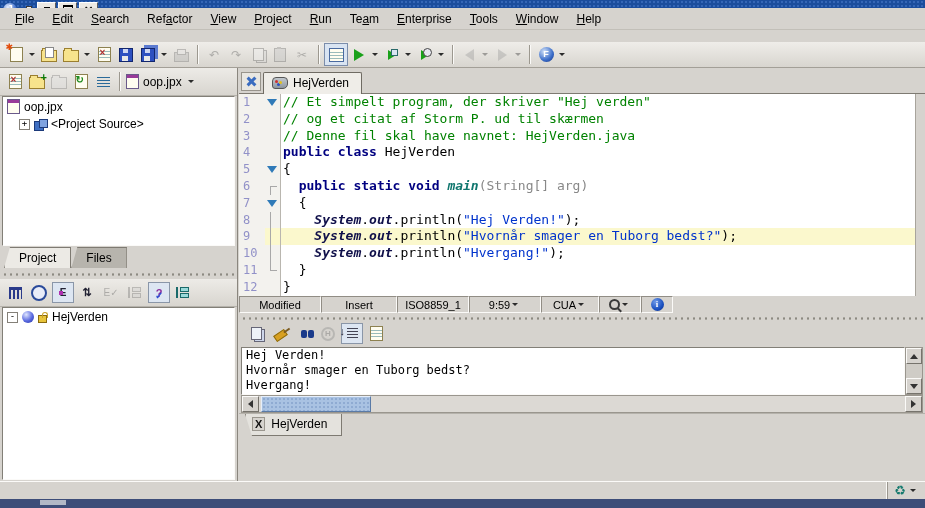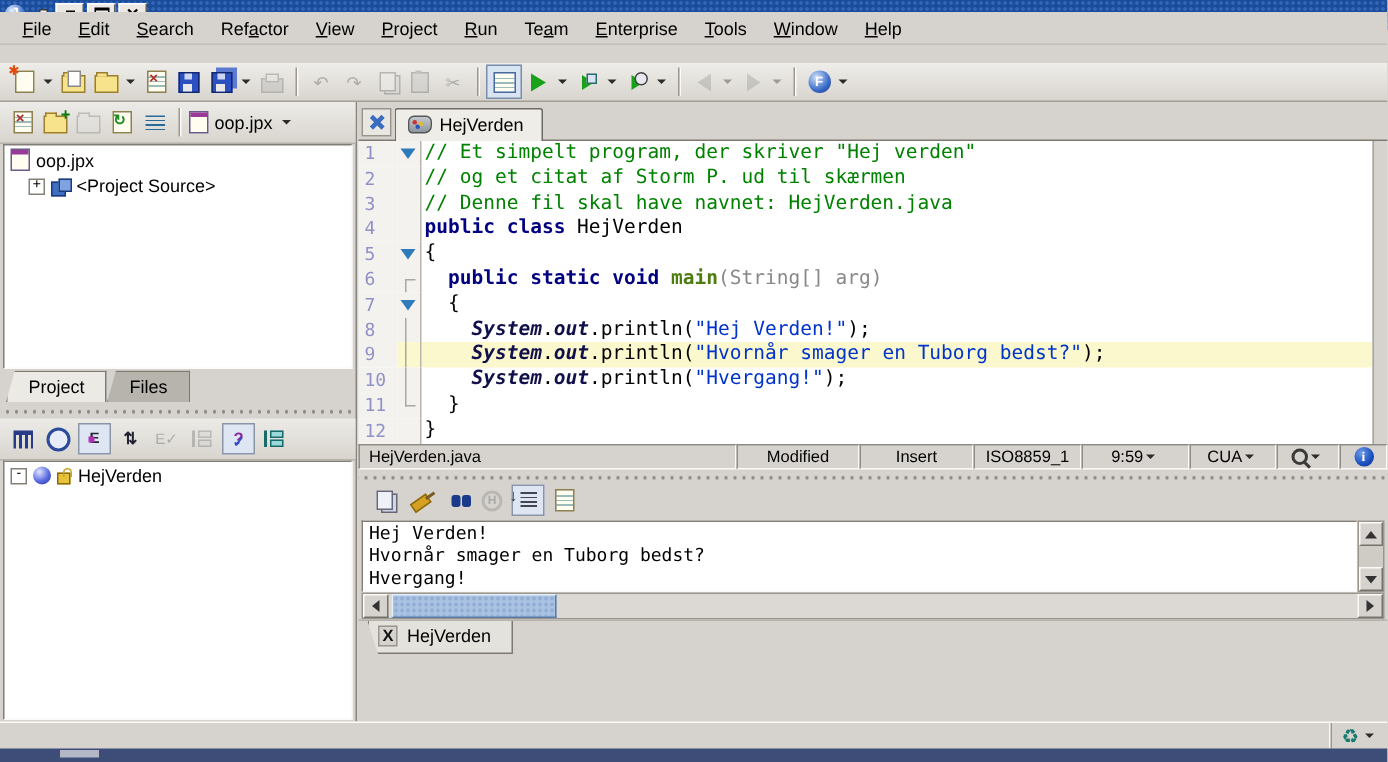--- a/index.html
+++ b/index.html
@@ -124,21 +124,21 @@
   .cl.hl .code,.cl.hl .fold{background:#fbf8cd;}
   .farrow{position:absolute;left:2px;top:5px;width:0;height:0;border-left:5px solid transparent;border-right:5px solid transparent;border-top:7px solid #2f7ab8;}
   .sc{position:absolute;left:5px;top:0;bottom:0;width:6px;border-left:1px solid #a8a8a8;}
   .sc-top{top:8px;border-top:1px solid #a8a8a8;}
   .sc-bottom{bottom:8px;border-bottom:1px solid #a8a8a8;}
   .t-com{color:#008200;}
   .t-kw{color:#000080;font-weight:bold;}
   .t-pl{color:#000;}
   .t-str{color:#0033cc;}
   .t-sys{color:#10104a;font-style:italic;font-weight:bold;margin-top:45px;}
-  .t-mn{color:#4d7c0f;font-weight:bold;}
+  .t-mn{color:#0f766e;font-style:italic;font-weight:bold;}
   .t-gy{color:#888;}
 
   .estatus{height:17px;flex:none;display:flex;background:#d6d3ce;font-size:11px;}
   .scell{border:1px solid;border-color:#918d85 #fbfaf8 #fbfaf8 #918d85;display:flex;align-items:center;padding:0 6px;white-space:nowrap;}
   .scell.grow{flex:1;}
   .scell.center{justify-content:center;}
   .ic-mag{width:7px;height:7px;border:2px solid #3a3a3a;border-radius:50%;position:relative;}
   .ic-mag::after{content:"";position:absolute;right:-4px;bottom:-3px;width:5px;height:2px;background:#3a3a3a;transform:rotate(45deg);}
   .ic-info{width:13px;height:13px;border-radius:50%;background:radial-gradient(circle at 35% 30%,#6f9ae8,#1a50c0 60%,#0a2a80);color:#fff;font-size:9px;font-weight:bold;text-align:center;line-height:13px;font-family:"Liberation Serif",serif;}
 
@@ -397,21 +397,20 @@
             <div class="cl"><span class="num">8</span><span class="fold"><span class="sc sc-mid"></span></span><span class="code"><span class="t-pl">    </span><span class="t-sys">System</span><span class="t-pl">.</span><span class="t-sys">out</span><span class="t-pl">.println(</span><span class="t-str">"Hej Verden!"</span><span class="t-pl">);</span></span></div>
             <div class="cl hl"><span class="num">9</span><span class="fold"><span class="sc sc-mid"></span></span><span class="code"><span class="t-pl">    </span><span class="t-sys">System</span><span class="t-pl">.</span><span class="t-sys">out</span><span class="t-pl">.println(</span><span class="t-str">"Hvornår smager en Tuborg bedst?"</span><span class="t-pl">);</span></span></div>
             <div class="cl"><span class="num">10</span><span class="fold"><span class="sc sc-mid"></span></span><span class="code"><span class="t-pl">    </span><span class="t-sys">System</span><span class="t-pl">.</span><span class="t-sys">out</span><span class="t-pl">.println(</span><span class="t-str">"Hvergang!"</span><span class="t-pl">);</span></span></div>
             <div class="cl"><span class="num">11</span><span class="fold"><span class="sc sc-bottom"></span></span><span class="code"><span class="t-pl">  }</span></span></div>
             <div class="cl"><span class="num">12</span><span class="fold"></span><span class="code"><span class="t-pl">}</span></span></div>
           </div>
         <div class="markstrip"></div>
       </div>
 
       <div class="estatus">
-        <span class="scell grow">HejVerden.java</span>
         <span class="scell center" style="width:68px;">Modified</span>
         <span class="scell center" style="width:62px;">Insert</span>
         <span class="scell center" style="width:58px;">ISO8859_1</span>
         <span class="scell center" style="width:58px;">
             <span>9:59</span>
             <span class="dd"></span>
           </span>
         <span class="scell center" style="width:44px;">
             <span>CUA</span>
             <span class="dd"></span>

